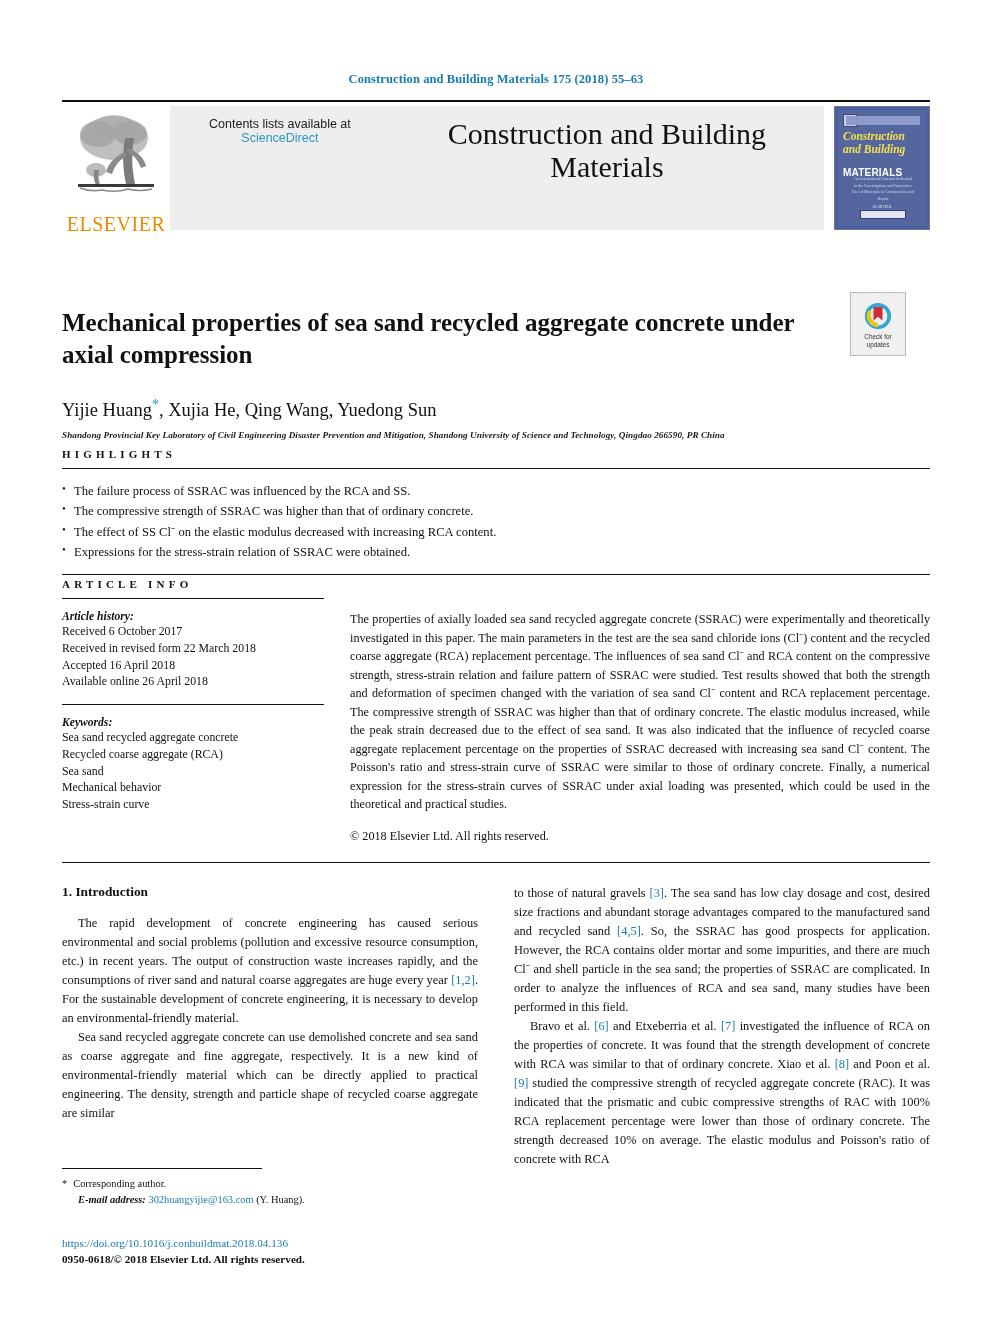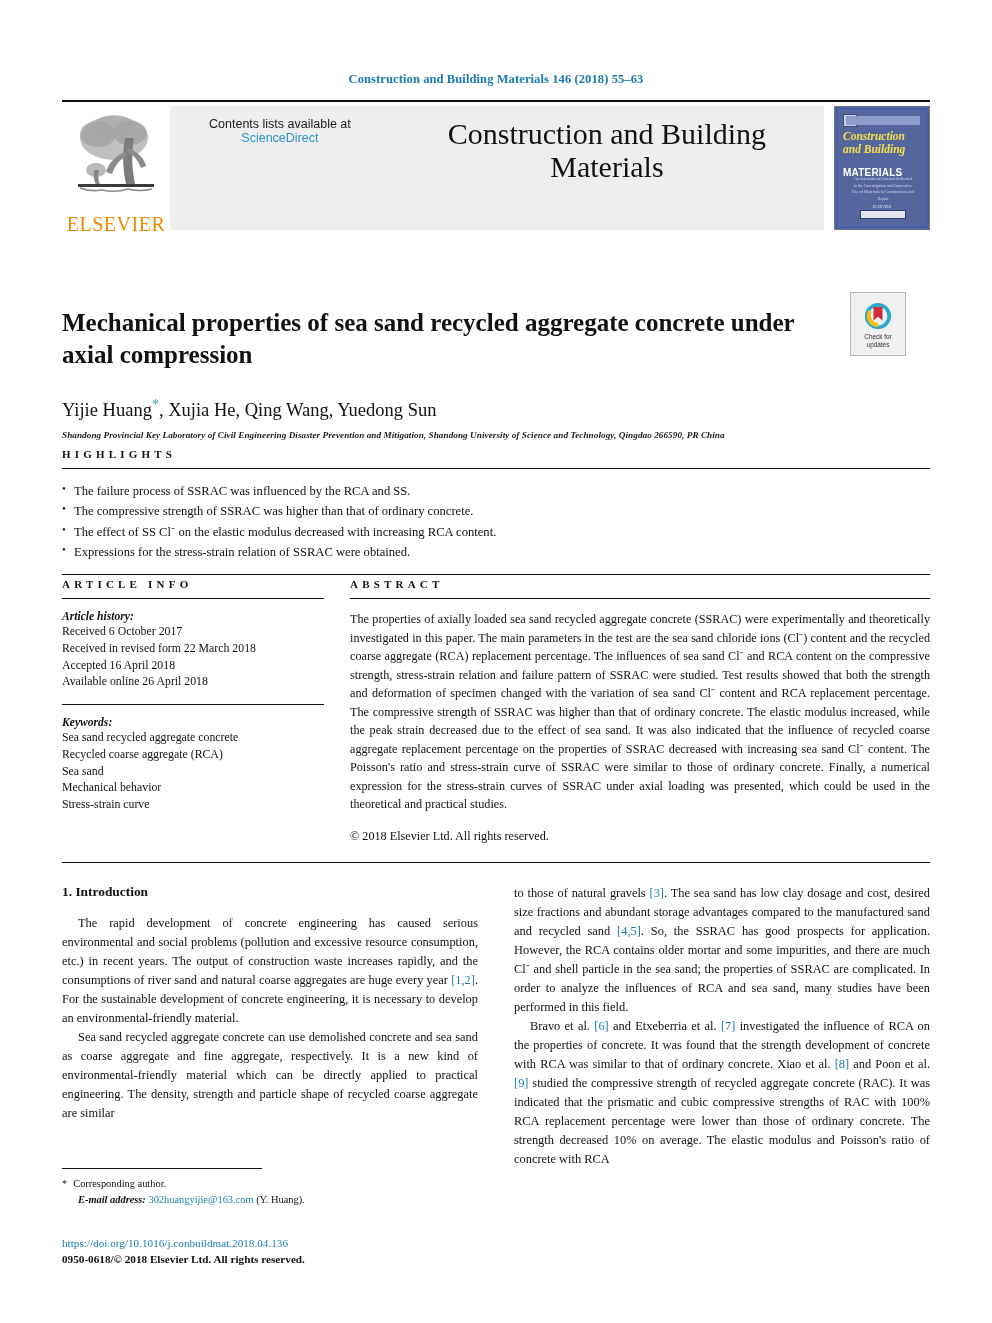--- a/index.html
+++ b/index.html
@@ -285,21 +285,21 @@
     color: #111;
   }
   .doi { color: #1a7bb0; }
   .issn { font-weight: bold; }
 </style>
 </head>
 <body>
 
 <div class="page">
 
-  <div class="running-head">Construction and Building Materials 146 (2018) 55–63</div>
+  <div class="running-head">Construction and Building Materials 175 (2018) 55–63</div>
 
   <div class="masthead">
 
     <div class="masthead-logo">
       <svg class="tree-svg" width="96" height="96" viewBox="0 0 96 96">
         <g fill="#6f6f6f">
           <ellipse cx="46" cy="30" rx="34" ry="22" fill="#8a8a8a" opacity="0.55"></ellipse>
           <ellipse cx="30" cy="26" rx="18" ry="13" fill="#9a9a9a" opacity="0.6"></ellipse>
           <ellipse cx="62" cy="25" rx="17" ry="12" fill="#9a9a9a" opacity="0.6"></ellipse>
           <ellipse cx="46" cy="18" rx="20" ry="11" fill="#a5a5a5" opacity="0.6"></ellipse>
@@ -371,24 +371,20 @@
     </ul>
     <div class="rule-thin-b"></div>
   </div>
 
   <div class="info-abs">
     <div class="ia-head">
       <div class="ia-left">
         <div class="section-caps">ARTICLE INFO</div>
         <div class="ia-rule"></div>
       </div>
-      <div class="ia-right">
-        <div class="section-caps">ABSTRACT</div>
-        <div class="ia-rule"></div>
-      </div>
     </div>
 
     <div class="ia-body">
       <div class="ia-left">
         <div class="meta-label">Article history:</div>
         <div class="meta-line">Received 6 October 2017</div>
         <div class="meta-line">Received in revised form 22 March 2018</div>
         <div class="meta-line">Accepted 16 April 2018</div>
         <div class="meta-line">Available online 26 April 2018</div>
 

